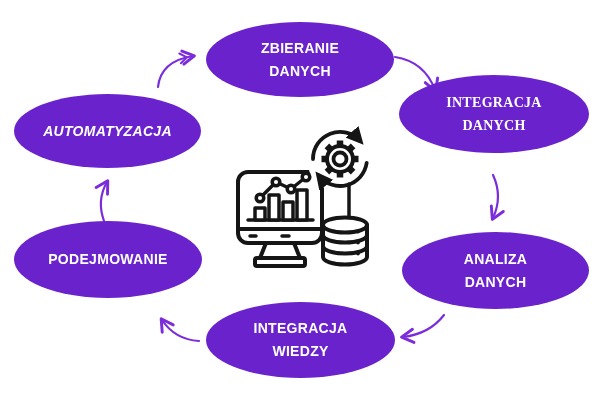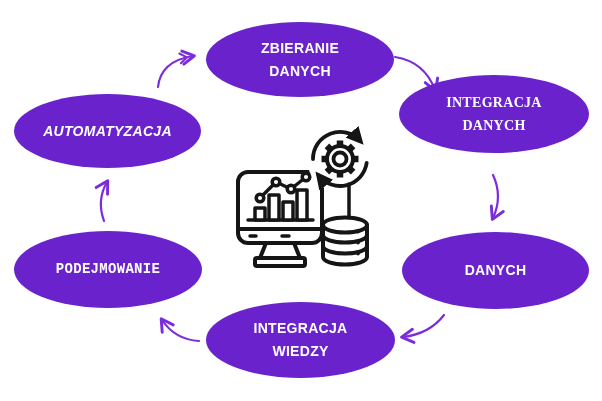--- a/index.html
+++ b/index.html
@@ -26,21 +26,21 @@
     text-align: right;
     font-weight: 700;
     font-size: 14px;
     line-height: 23px;
     letter-spacing: 0.3px;
   }
   .n-zbieranie     { left: 206px; top: 22px;  width: 188px; height: 75px; }
   .n-integracja    { left: 399px; top: 75px;  width: 190px; height: 78px; font-family: Liberation Serif, serif; }
   .n-analiza       { left: 402px; top: 232px; width: 187px; height: 77px; }
   .n-generowanie   { left: 206px; top: 302px; width: 189px; height: 76px; }
-  .n-podejmowanie  { left: 14px;  top: 231px; width: 188px; height: 77px; font-family: Liberation Mono, monospace; }
+  .n-podejmowanie  { left: 14px;  top: 221px; width: 188px; height: 77px; }
   .n-automatyzacja { left: 14px;  top: 94px;  width: 187px; height: 74px; font-style: italic; }
 
   .arrows-layer { position: absolute; left: 0; top: 0; width: 602px; height: 401px; }
   .flow-path { fill: none; stroke: var(--arrow, #7B2DDB); stroke-width: 2.2; stroke-linecap: round; }
   .chev { fill: none; stroke: var(--arrow, #7B2DDB); stroke-width: 2; stroke-linecap: round; stroke-linejoin: round; }
 
   .center-icon { position: absolute; left: 225px; top: 122px; width: 160px; height: 152px; }
   .ink  { stroke: var(--ink, #151515); }
   .ink-fill { fill: var(--ink, #151515); }
 </style>
@@ -66,20 +66,21 @@
 
   <div class="node n-zbieranie">
     <span>ZBIERANIE</span>
     <span>DANYCH</span>
   </div>
   <div class="node n-integracja">
     <span>INTEGRACJA</span>
     <span>DANYCH</span>
   </div>
   <div class="node n-analiza">
+    <span>ANALIZA</span>
     <span>DANYCH</span>
   </div>
   <div class="node n-generowanie">
     <span>INTEGRACJA</span>
     <span>WIEDZY</span>
   </div>
   <div class="node n-podejmowanie">
     <span>PODEJMOWANIE</span>
   </div>
   <div class="node n-automatyzacja">

